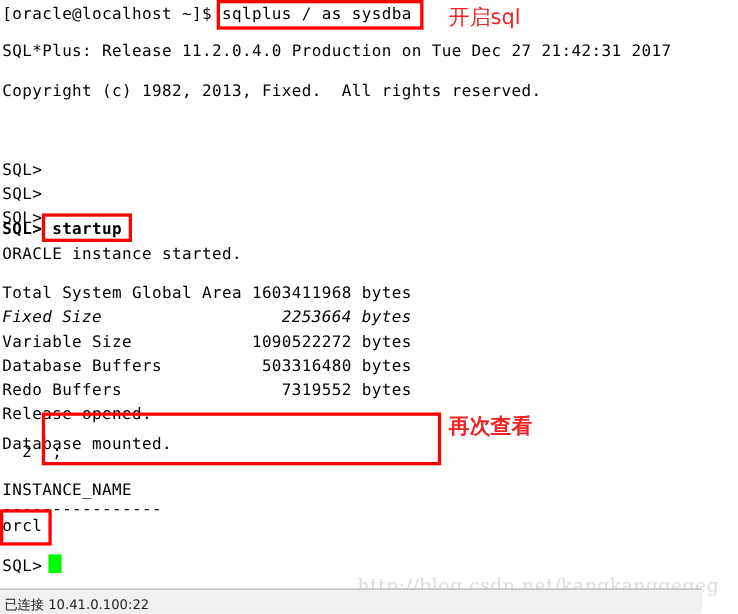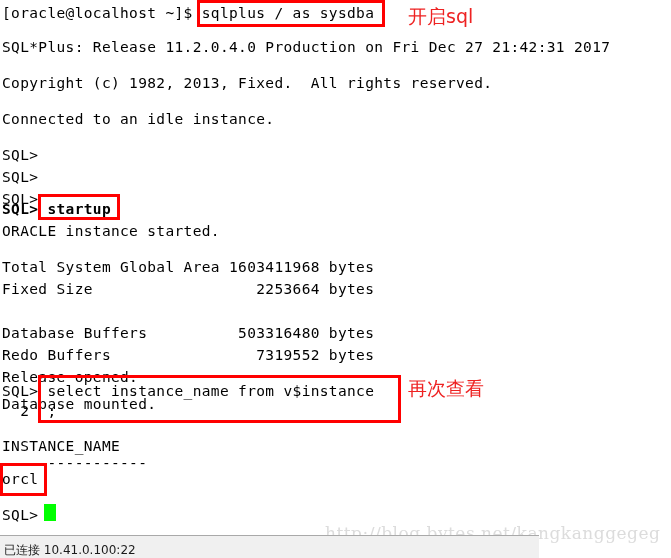--- a/index.html
+++ b/index.html
@@ -59,21 +59,21 @@
     color: #dcdcdc;
     font-size: 17px;
     letter-spacing: 0.5px;
     white-space: pre;
     font-family: "DejaVu Serif", "Liberation Serif", serif;
   }
   #statusbar {
     position: absolute;
     left: 0;
     top: 535px;
-    width: 539px;
+    width: 638px;
     height: 23px;
     background: #f0f0f0;
     border-top: 1px solid #a9a9a9;
     box-sizing: border-box;
   }
   #statusbar .status-text {
     position: absolute;
     left: 4px;
     top: 7px;
     font-size: 12px;
@@ -83,52 +83,51 @@
     font-family: "DejaVu Sans", "Liberation Sans", sans-serif;
   }
 </style>
 </head>
 <body>
 
 <div id="screen">
 
   <div id="terminal">
       <div class="line" style="top: 2px;">[oracle@localhost ~]$ sqlplus / as sysdba</div>
-      <div class="line" style="top: 36px;">SQL*Plus: Release 11.2.0.4.0 Production on Fri Dec 27 21:42:31 2017</div>
+      <div class="line" style="top: 36px;">SQL*Plus: Release 11.2.0.4.0 Production on Tue Dec 27 21:42:31 2017</div>
       <div class="line" style="top: 72px;">Copyright (c) 1982, 2013, Fixed.  All rights reserved.</div>
-      <div class="line" style="top: 108px;">Connected to an idle instance.</div>
       <div class="line" style="top: 144px;">SQL&gt;</div>
       <div class="line" style="top: 166px;">SQL&gt;</div>
       <div class="line" style="top: 188px;">SQL&gt;</div>
       <div class="line" style="top: 198px; font-weight: bold;">SQL&gt; startup</div>
       <div class="line" style="top: 220px;">ORACLE instance started.</div>
       <div class="line" style="top: 256px;">Total System Global Area 1603411968 bytes</div>
-      <div class="line" style="top: 278px;">Fixed Size                  2253664 bytes</div>
+      <div class="line" style="top: 278px; font-style: italic;">Fixed Size                  2253664 bytes</div>
+      <div class="line" style="top: 300px;">Variable Size            1090522272 bytes</div>
       <div class="line" style="top: 322px;">Database Buffers          503316480 bytes</div>
       <div class="line" style="top: 344px;">Redo Buffers                7319552 bytes</div>
       <div class="line" style="top: 356px; margin-top: 37px;">Database mounted.</div>
       <div class="line" style="top: 366px;">Release opened.</div>
-      <div class="line" style="top: 380px;">SQL&gt; select instance_name from v$instance</div>
       <div class="line" style="top: 400px;">  2  ;</div>
       <div class="line" style="top: 435px;">INSTANCE_NAME</div>
       <div class="line" style="top: 452px;">----------------</div>
       <div class="line" style="top: 468px;">orcl</div>
       <div class="line" style="top: 504px;">SQL&gt;</div>
     </div>
 
   <div id="overlay-highlights">
       <div class="redbox" style="left: 197px; top: 0px; width: 188px; height: 27px; border-color: rgb(255, 0, 0);"></div>
       <div class="redbox" style="left: 38px; top: 194px; width: 82px; height: 26px; border-color: rgb(255, 0, 0);"></div>
       <div class="redbox" style="left: 38px; top: 375px; width: 363px; height: 48px; border-color: rgb(255, 0, 0);"></div>
       <div class="redbox" style="left: 0px; top: 463px; width: 47px; height: 33px; border-color: rgb(255, 0, 0);"></div>
       <div class="annot" style="left: 408px; top: 6px; color: rgb(238, 34, 34);">开启sql</div>
-      <div class="annot" style="left: 408px; top: 378px; color: rgb(238, 34, 34);">再次查看</div>
+      <div class="annot" style="left: 408px; top: 378px; color: rgb(238, 34, 34); font-weight: bold;">再次查看</div>
     </div>
 
   <div class="cursor" style="left: 44px; top: 504px; width: 12px; height: 17px; background: rgb(0, 255, 0);"></div>
 
-  <div class="watermark" style="left: 325px; top: 523px; color: rgb(220, 220, 220);">http://blog.bytes.net/kangkanggegeg</div>
+  <div class="watermark" style="left: 325px; top: 523px; color: rgb(220, 220, 220);">http://blog.csdn.net/kangkanggegeg</div>
 
   <div id="statusbar" style="background: rgb(240, 240, 240);">
     <div class="status-text">已连接 10.41.0.100:22</div>
   </div>
 
 </div>
 
 </body></html>

